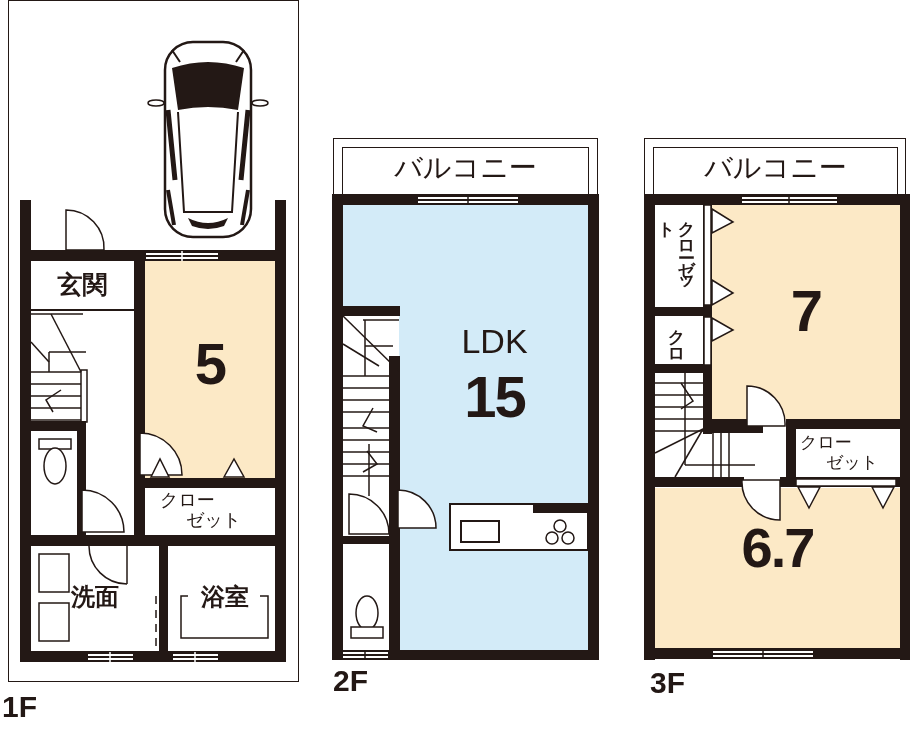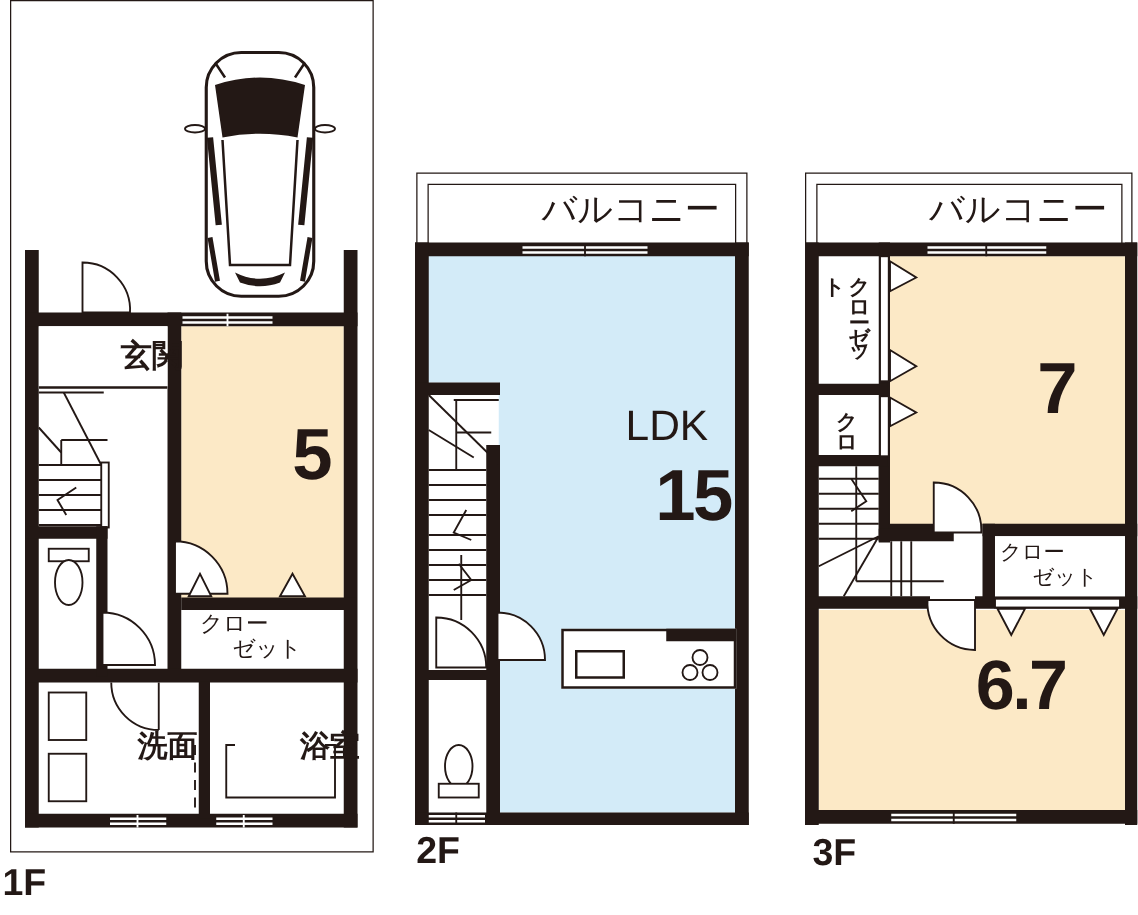--- a/index.html
+++ b/index.html
@@ -1,20 +1,20 @@
 <!DOCTYPE html>
 <html><head>
 <meta charset="utf-8">
 <style>
   html,body{margin:0;padding:0;background:#fff;}
   body{width:910px;height:732px;position:relative;overflow:hidden;font-family:"DejaVu Sans","Liberation Sans",sans-serif;color:#231815;}
   .abs{position:absolute;}
   .wall{position:absolute;background:#231815;}
   .thin{position:absolute;border:1.5px solid #231815;box-sizing:border-box;}
-  .room-label{position:absolute;font-weight:bold;text-align:center;line-height:1;margin-left:39px;}
+  .room-label{position:absolute;font-weight:bold;text-align:center;line-height:1;}
   .jp{font-family:"DejaVu Sans",sans-serif;}
   .num{font-family:"Liberation Sans","DejaVu Sans",sans-serif;font-weight:bold;letter-spacing:-2px;}
   .floor-label{position:absolute;font-family:"Liberation Sans","DejaVu Sans",sans-serif;font-size:30px;font-weight:bold;}
   svg{position:absolute;overflow:visible;}
   .vert{writing-mode:vertical-rl;text-orientation:upright;}
 </style>
 </head>
 <body>
 
 <div>
@@ -199,21 +199,21 @@
   <div class="abs" style="left:460px;top:520px;width:40px;height:23px;border:2px solid #231815;box-sizing:border-box;"></div>
   <svg style="left:543px;top:518px;" width="34" height="30">
     <g fill="none" stroke="#231815" stroke-width="1.5">
       <circle cx="17" cy="8" r="6"></circle>
         <circle cx="9" cy="20" r="6"></circle>
         <circle cx="25" cy="20" r="6"></circle>
     </g>
   </svg>
 
   <div class="room-label" style="left:400px;top:324px;width:189px;font-family:'Liberation Sans',sans-serif;font-size:34px;font-weight:normal;">LDK</div>
-  <div class="room-label num" style="left:400px;top:368px;width:189px;font-size:58px;padding-left:21px;">15</div>
+  <div class="room-label num" style="left:400px;top:368px;width:189px;font-size:58px;">15</div>
 
   <div class="floor-label" style="left:333px;top:664px;">2F</div>
 </div>
 
 <div>
   <div class="thin" style="left:644px;top:138px;width:262px;height:60px;"></div>
   <div class="thin" style="left:653px;top:147px;width:245px;height:51px;"></div>
   <div class="room-label jp" style="left:653px;top:154px;width:245px;font-size:28px;font-weight:normal;">バルコニー</div>
 
   <div class="abs" style="left:712px;top:205px;width:188px;height:215px;background:#fce9c6;"></div>

